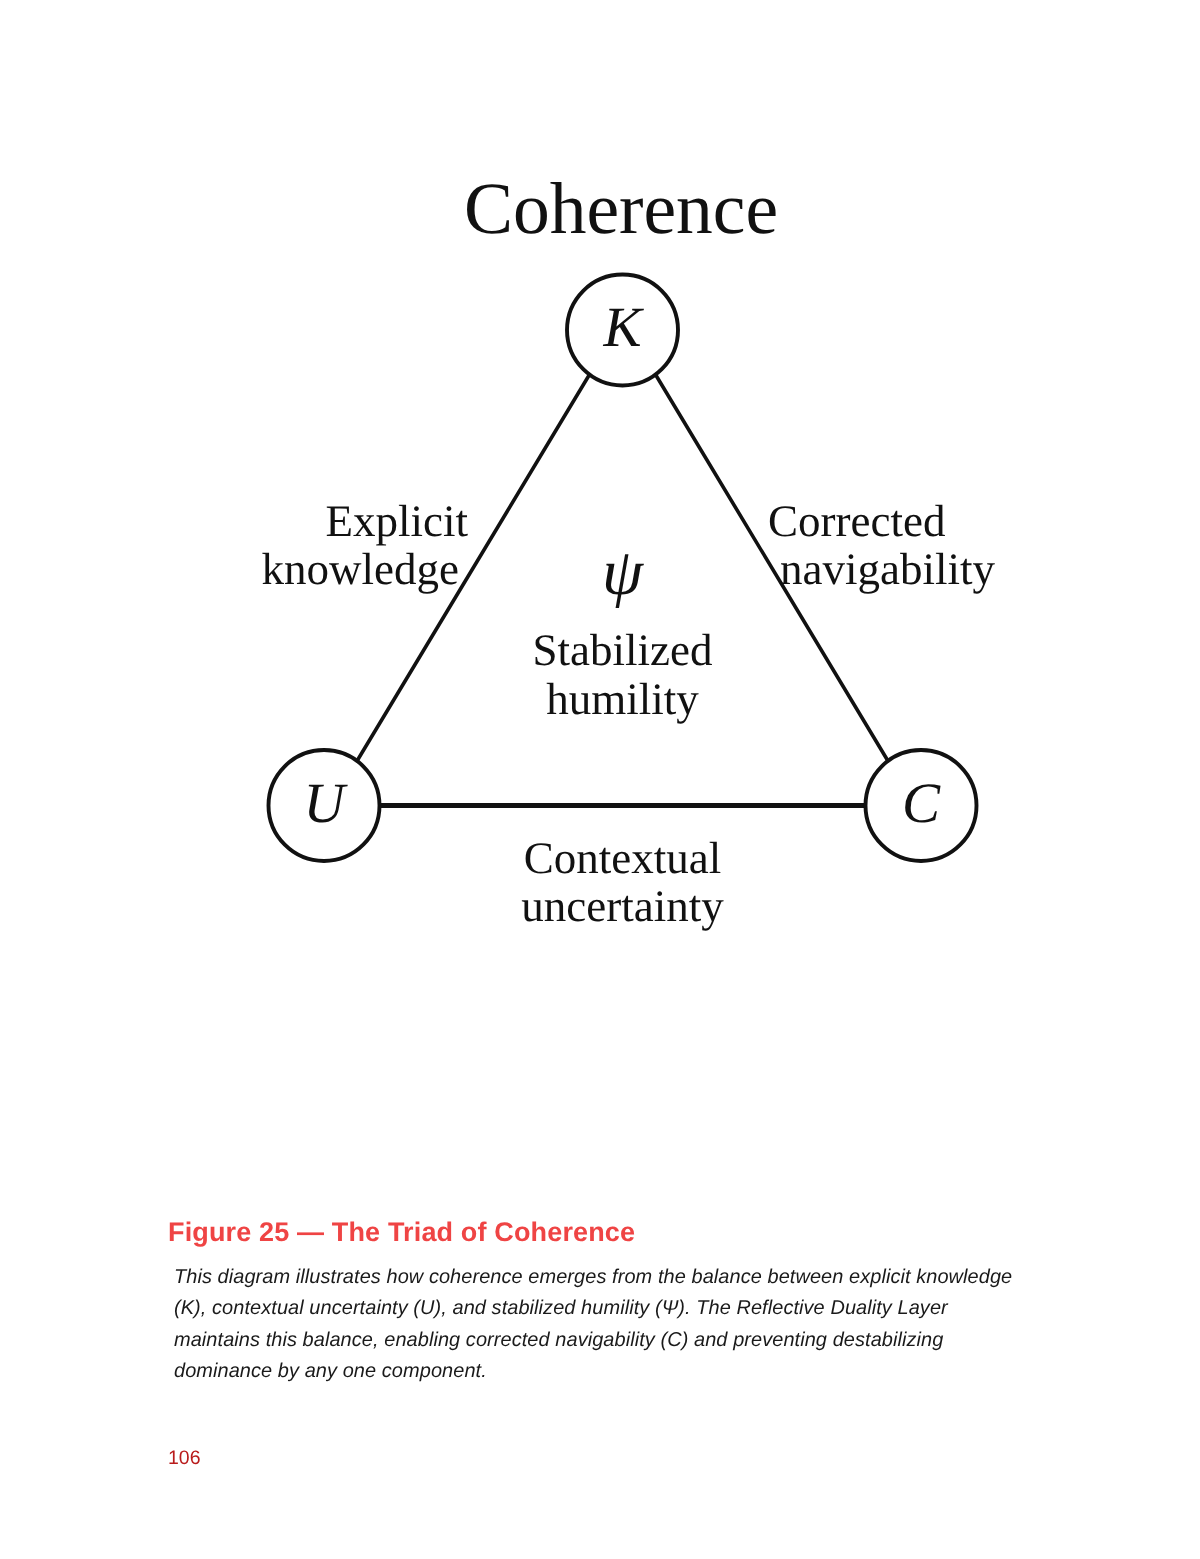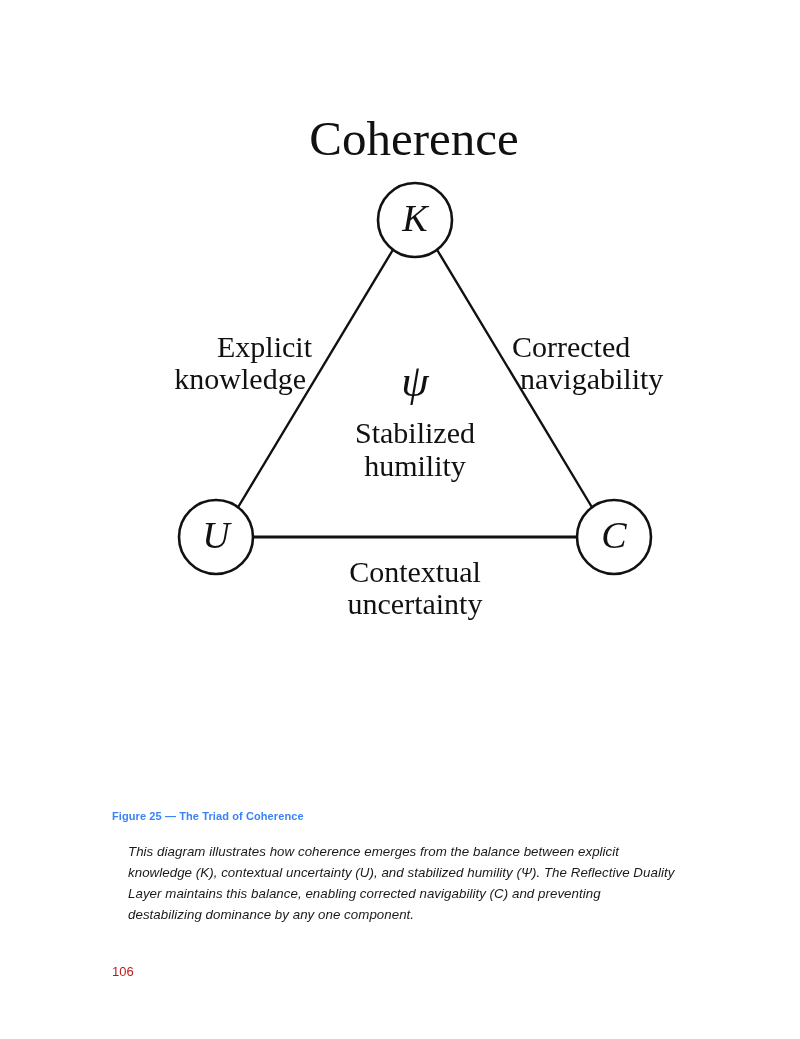--- a/index.html
+++ b/index.html
@@ -93,33 +93,33 @@
   
   .caption {
     position: absolute;
     left: 112px;
     top: 808px;
     width: 580px;
   }
   .caption-title {
     font-family: "Liberation Sans", sans-serif;
     font-weight: bold;
-    font-size: 11px;
-    color: #3b82f6;
+    font-size: 18px;
+    color: #ef4444;
     line-height: 1.55;
     margin: 0 0 2px 0;
     letter-spacing: 0.1px;
   }
   .caption-body {
     font-family: "Liberation Sans", sans-serif;
     font-style: italic;
     font-size: 13.3px;
     color: #1a1a1a;
     line-height: 1.58;
-    margin: 16px;
+    margin: 4px;
     letter-spacing: 0.05px;
   }
 
   .page-number {
     position: absolute;
     left: 112px;
     top: 964px;
     font-family: "Liberation Sans", sans-serif;
     font-size: 13px;
     color: #b91c1c;

